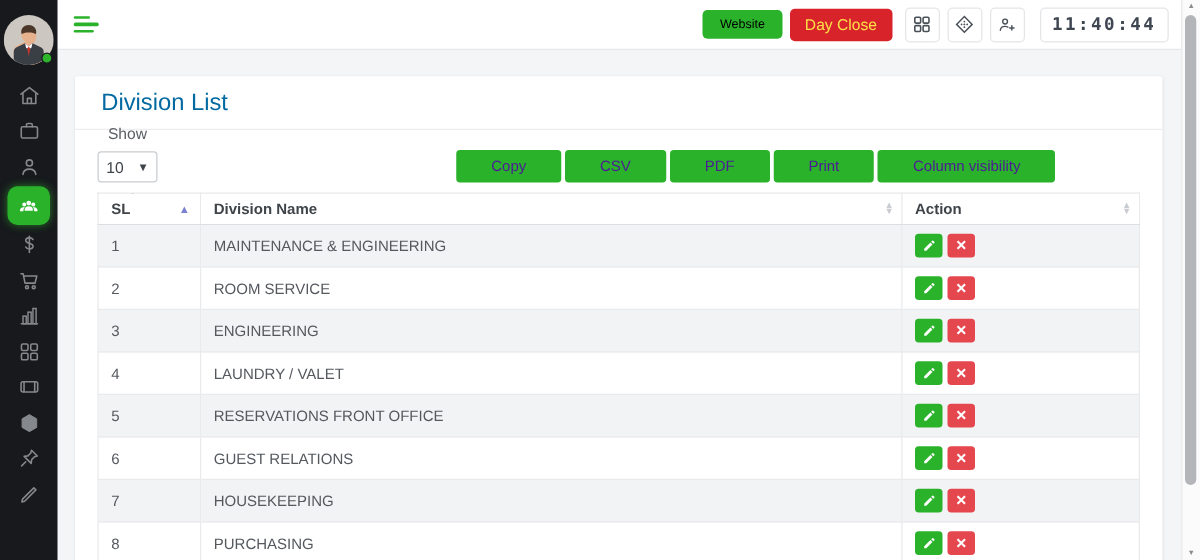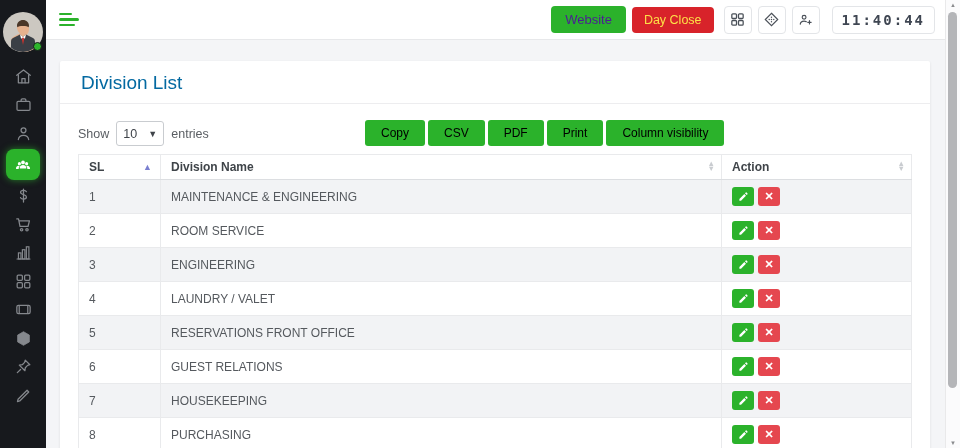--- a/index.html
+++ b/index.html
@@ -36,21 +36,21 @@
     position:absolute; left:46px; top:0; right:15px; height:40px; background:#fff;
     border-bottom:1px solid #e7e8ea; display:flex; align-items:center; z-index:20;
   }
   .hamburger { margin-left:13px; width:22px; height:16px; border:none; background:none; cursor:pointer;
     display:flex; flex-direction:column; justify-content:space-between; padding:1px 0; }
   .hamburger span { display:block; height:2.4px; border-radius:2px; background:var(--accent-green,#2bb22b); }
   .hamburger .l1 { width:13px; } .hamburger .l2 { width:20px; } .hamburger .l3 { width:16px; }
   .topbar-right { margin-left:auto; display:flex; align-items:center; gap:6px; padding-right:10px; }
   .btn { border:none; cursor:pointer; font-family:inherit; }
   .btn-website {
-    background:var(--accent-green,#2bb22b); color:#4c1d95; font-size:13px;
+    background:var(--accent-green,#2bb22b); color:#000000; font-size:10px;
     padding:6px 14px; border-radius:4px;
   }
   .btn-dayclose {
     background:var(--accent-red,#d8232a); color:#fde047; font-size:12.5px;
     padding:6px 12px; border-radius:4px; margin-right:4px;
   }
   .icon-btn {
     width:28px; height:28px; background:#fff; border:1px solid #e3e5e8; border-radius:4px;
     display:flex; align-items:center; justify-content:center; color:#4a5058; cursor:pointer;
   }
@@ -65,31 +65,31 @@
   .main { position:absolute; left:46px; top:40px; right:15px; bottom:0; overflow:hidden; }
   .card {
     margin:21px 15px 0 14px; background:#fff; border-radius:2px;
     box-shadow:0 1px 3px rgba(0,0,0,.09); min-height:500px;
   }
   .card-header { padding:11px 21px 9px; border-bottom:1px solid #ededef; }
   .card-title { font-size:19px; font-weight:400; color:#0369a1; }
   .card-body { padding:16px 18px; }
   
   .dt-toolbar { position:relative; height:27px; margin-bottom:7px; display:flex; align-items:center; }
-  .dt-length { display:flex; align-items:center; gap:7px; font-size:12.5px; color:#5a5e63; }
+  .dt-length { display:flex; align-items:center; gap:7px; font-size:12.5px; color:#5a5e63;flex-direction:column; }
   .length-select {
     width:48px; height:25px; border:1px solid #c9ccd0; border-radius:3px; background:#fff;
     display:flex; align-items:center; justify-content:space-between; padding:0 6px;
     font-size:12.5px; color:#3f444a; cursor:pointer;
   }
   .length-select .chev { font-size:9px; color:#3f444a; }
   .export-group { position:absolute; left:287px; top:0; display:flex; gap:3px; }
   .btn-export {
-    background:var(--accent-green,#2bb22b); color:#000000; font-size:12px;
-    padding:6px 16px; border-radius:3px;
+    background:var(--accent-green,#2bb22b); color:#4c1d95; font-size:12px;
+    padding:6px 28px; border-radius:3px;
   }
   .dt-search { margin-left:auto; display:flex; align-items:center; gap:7px; }
   .dt-search label { font-size:12.5px; color:#5a5e63; }
   .dt-search input {
     width:128px; height:26px; background:#ededf0; border:1px solid #e2e3e7; border-radius:3px;
     padding:0 8px; font-family:inherit; font-size:12px; color:#444; outline:none;
   }
   
   table.dtable { width:100%; border-collapse:collapse; font-size:12px; table-layout:fixed; }
   .dtable th, .dtable td { border:1px solid #e9eaec; text-align:left; }

